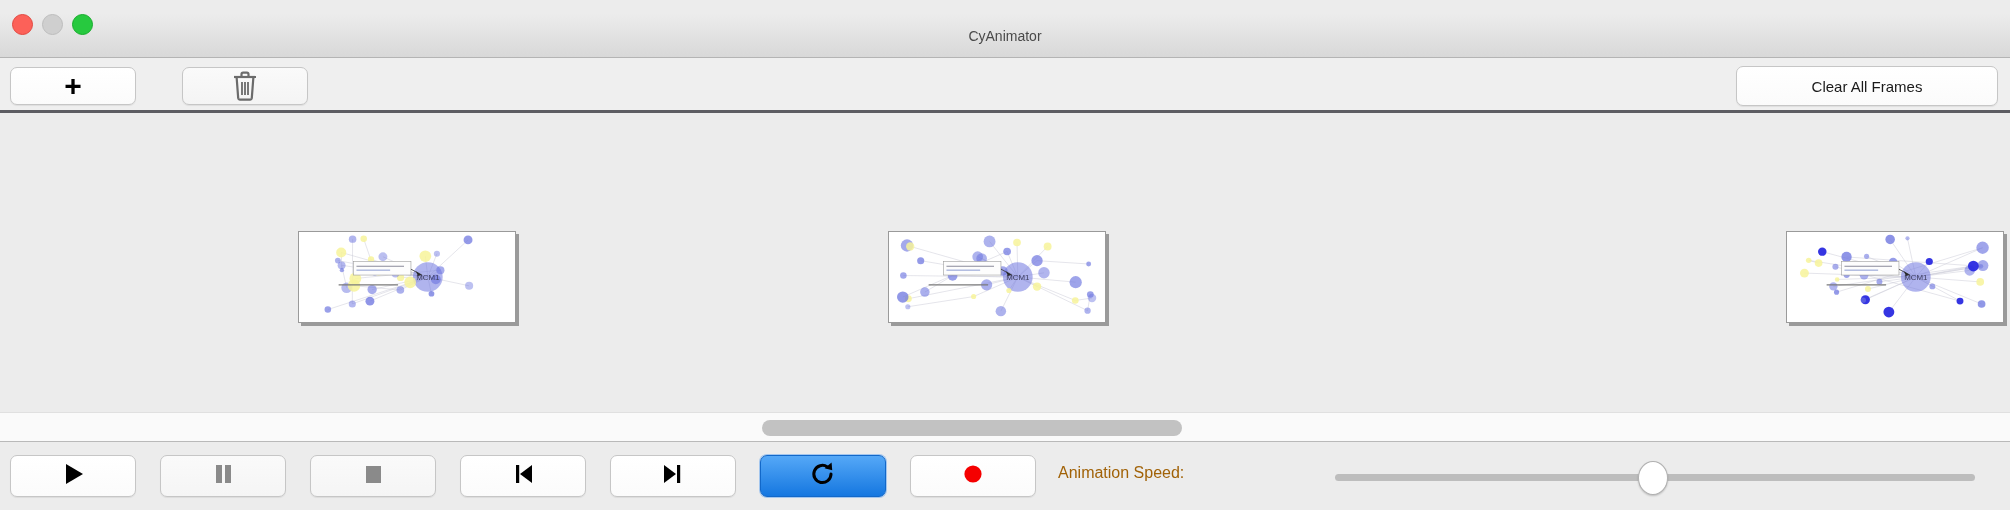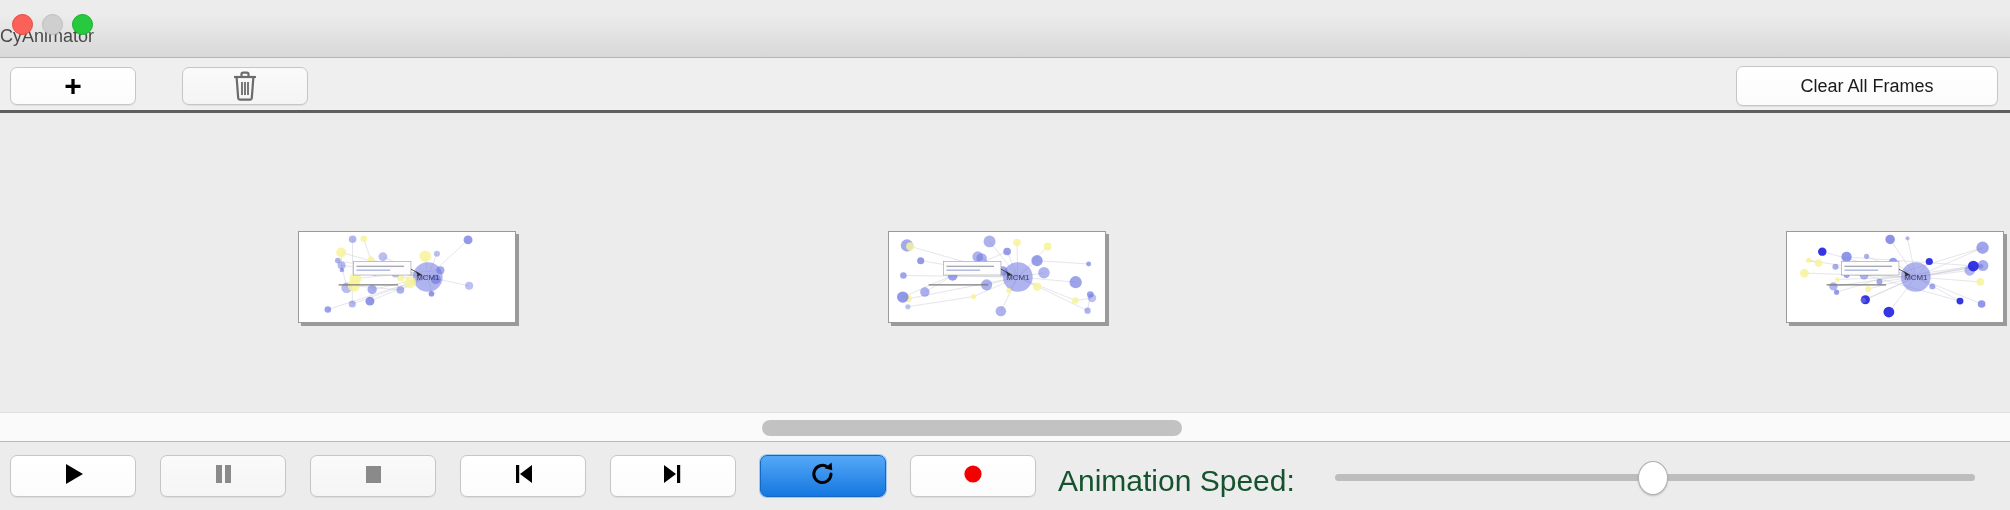--- a/index.html
+++ b/index.html
@@ -35,41 +35,41 @@
     background: linear-gradient(#ececec, #d8d8d8);
     border-bottom: 1px solid #b4b4b4;
   }
   .traffic { position: absolute; top: 14px; left: 12px; display: flex; gap: 9px; }
   .dot { width: 21px; height: 21px; border-radius: 50%; }
   .dot.red    { background: #fc6159; border: 1px solid #e24840; }
   .dot.yellow { background: #cfcfcf; border: 1px solid #bdbdbd; }
   .dot.green  { background: #27c93f; border: 1px solid #17ad2c; }
   .win-title {
     position: absolute; top: 0; left: 0; width: 2010px; height: 44px;
-    line-height: 44px; 
-    font-size: 18px; color: #4a4a4a;
+    line-height: 44px; text-align: center;
+    font-size: 14px; color: #4a4a4a;
   }
 
   
   .toolbar {
     position: absolute; top: 58px; left: 0; width: 2010px; height: 52px;
     background: #efefef;
   }
   .btn {
     position: absolute; border: 1px solid #c6c6c6; border-radius: 7px;
     background: linear-gradient(#ffffff, #fbfbfb);
     box-shadow: 0 1px 1px rgba(0,0,0,.07);
     display: flex; align-items: center; justify-content: center;
     cursor: pointer; user-select: none;
   }
   .btn.flat { background: linear-gradient(#fafafa, #f4f4f4); }
   .btn-add   { left: 10px;  top: 9px;  width: 126px; height: 38px; }
   .btn-del   { left: 182px; top: 9px;  width: 126px; height: 38px; }
   .btn-clear { right: 12px; top: 8px;  width: 262px; height: 40px;
-    font-size: 18px; color: #1a1a1a; }
+    font-size: 15px; color: #1a1a1a; }
   .plus { font-size: 30px; font-weight: bold; color: #000; line-height: 1; }
 
   .toolbar-sep {
     position: absolute; top: 110px; left: 0; width: 2010px; height: 3px;
     background: #5d5d62;
   }
 
   
   .timeline {
     position: absolute; top: 113px; left: 0; width: 2010px; height: 297px;
@@ -109,21 +109,21 @@
     cursor: pointer;
   }
   .tbtn.disabled { background: linear-gradient(#fafafa, #f5f5f5); }
   .tbtn.active {
     background: linear-gradient(#55a8f7, #1577e0);
     border: 1px solid #1268c9;
     box-shadow: 0 0 0 1px rgba(90,160,240,.5);
   }
   .speed-label {
     position: absolute; top: 20px; left: 1058px;
-    font-size: 30px; color: #14532d; white-space: nowrap;
+    font-size: 16px; color: #a16207; white-space: nowrap;
   }
   .slider-track {
     position: absolute; top: 30px; left: 1335px; width: 640px; height: 7px;
     background: #bdbdbd; border-radius: 4px;
   }
   .slider-thumb {
     position: absolute; top: 17px; left: 1638px; width: 30px; height: 34px;
     background: #fff; border: 1px solid #b0b0b0; border-radius: 50%;
     box-shadow: 0 1px 2px rgba(0,0,0,.2); cursor: pointer;
   }

